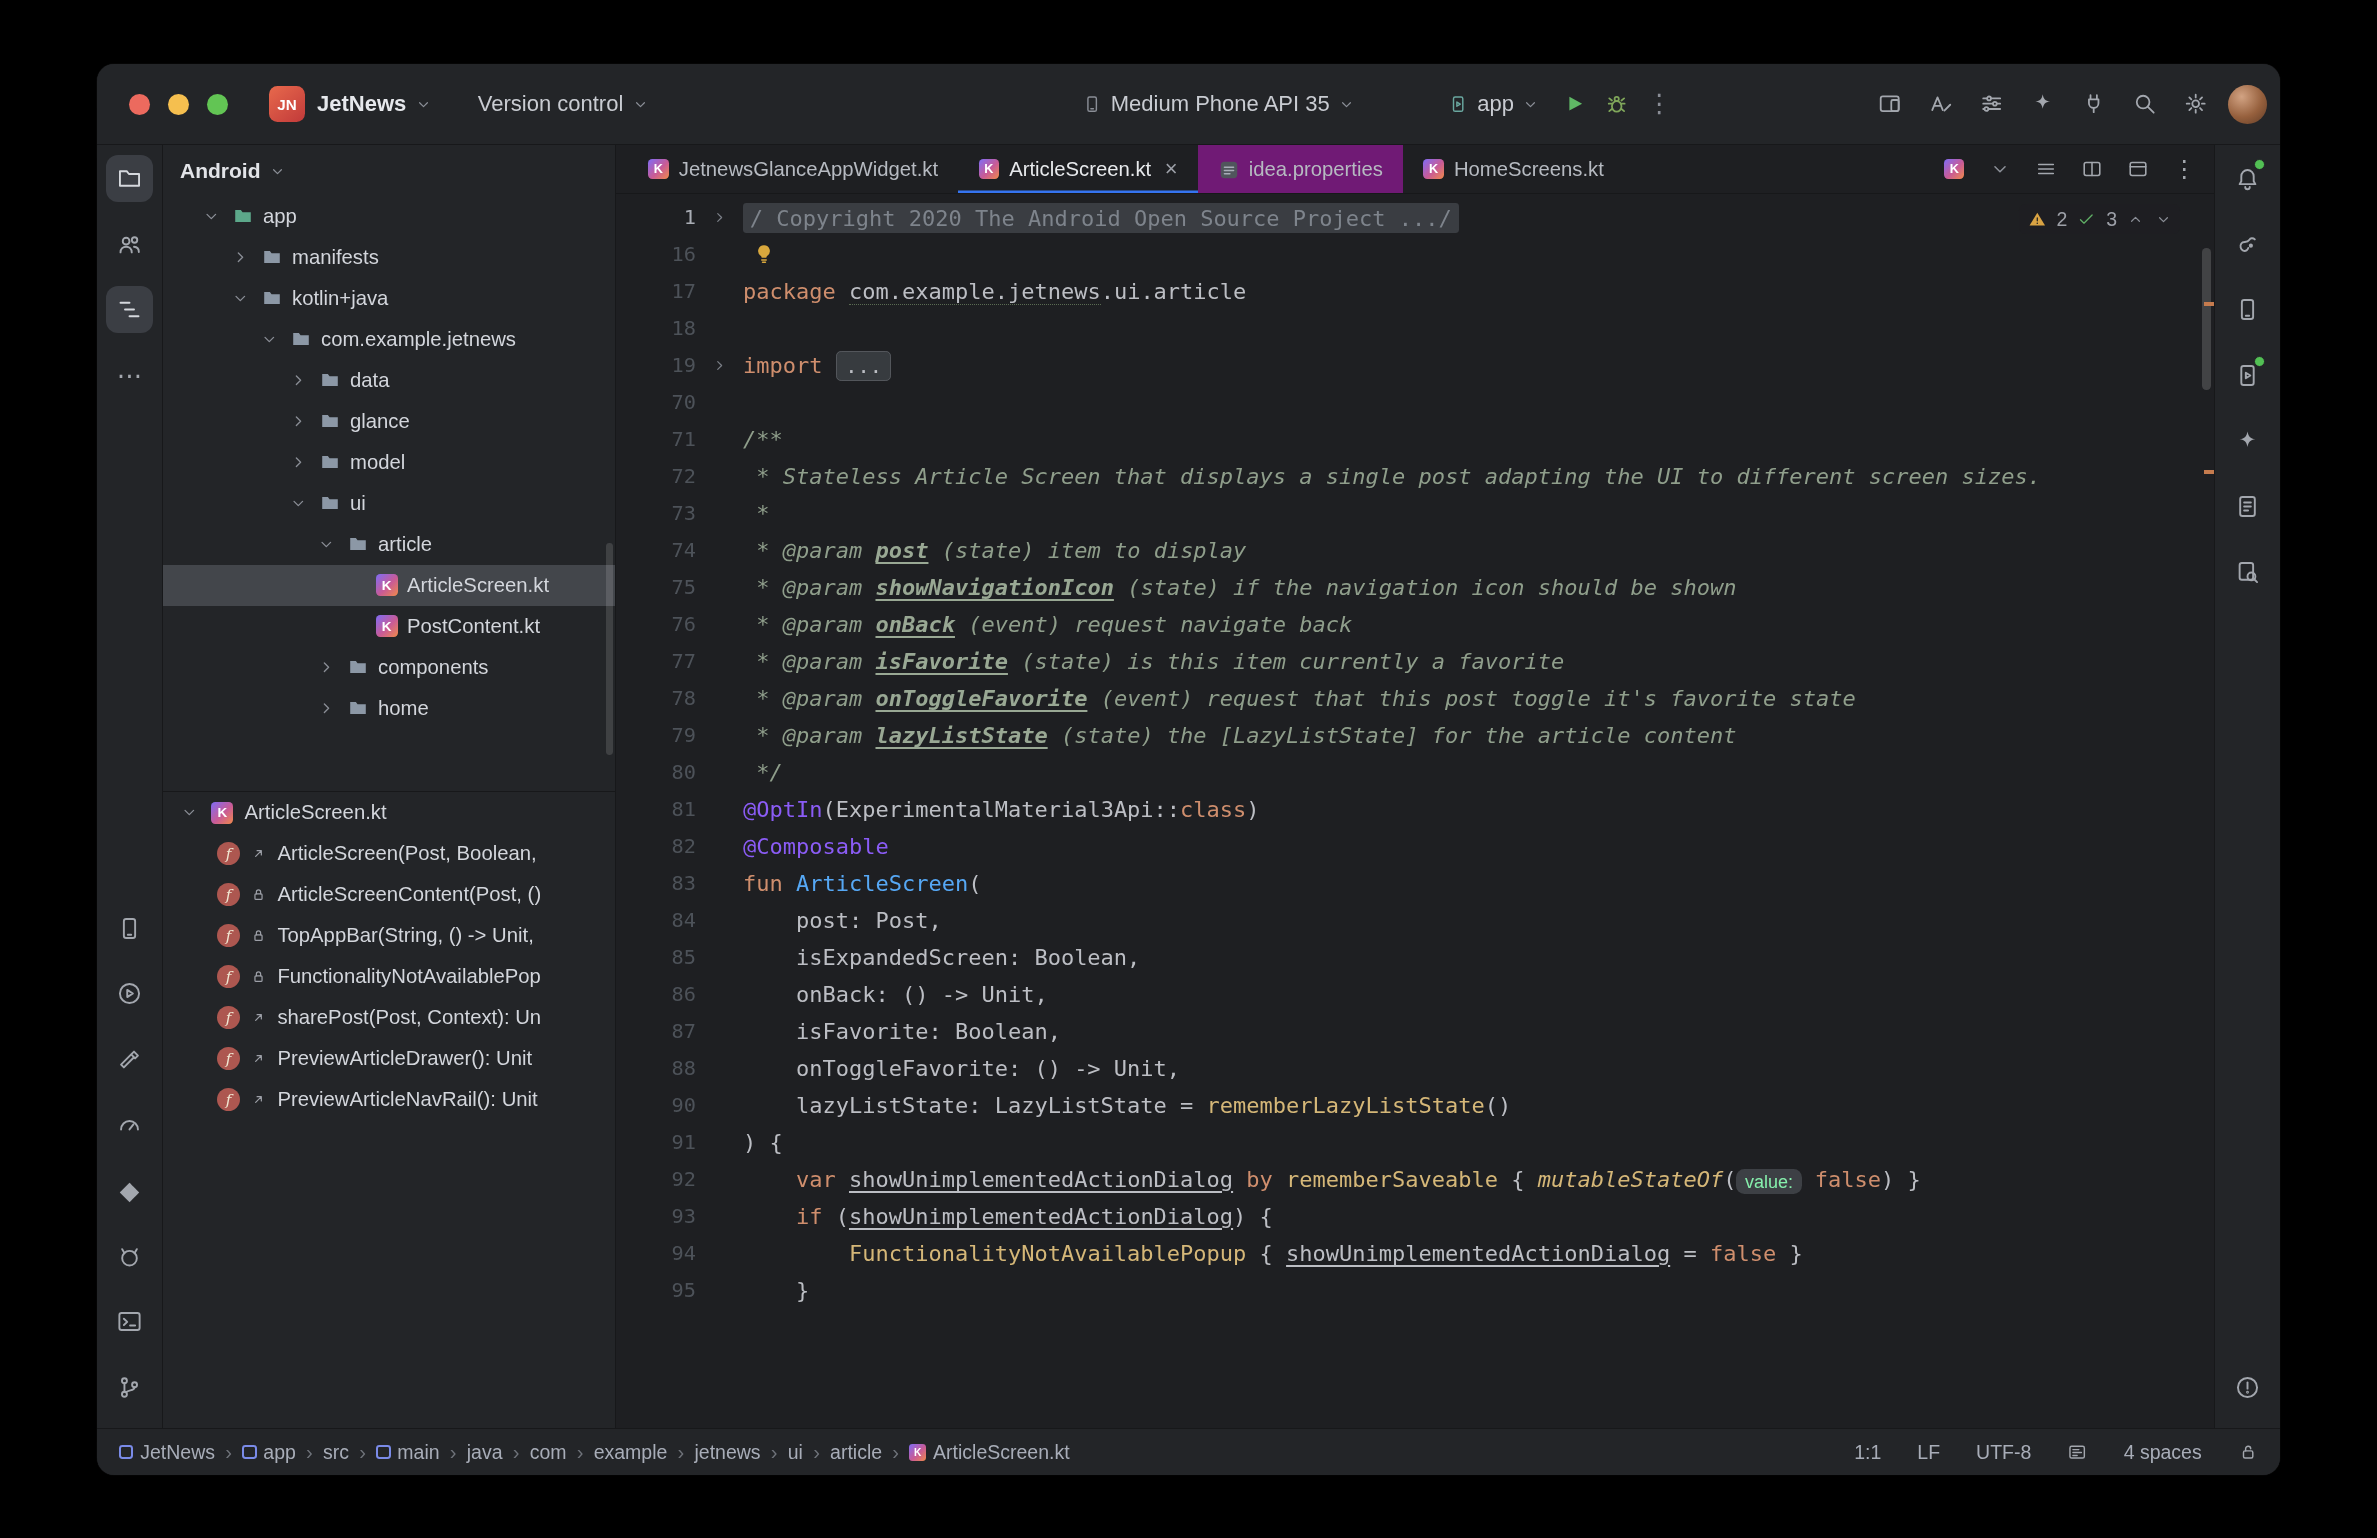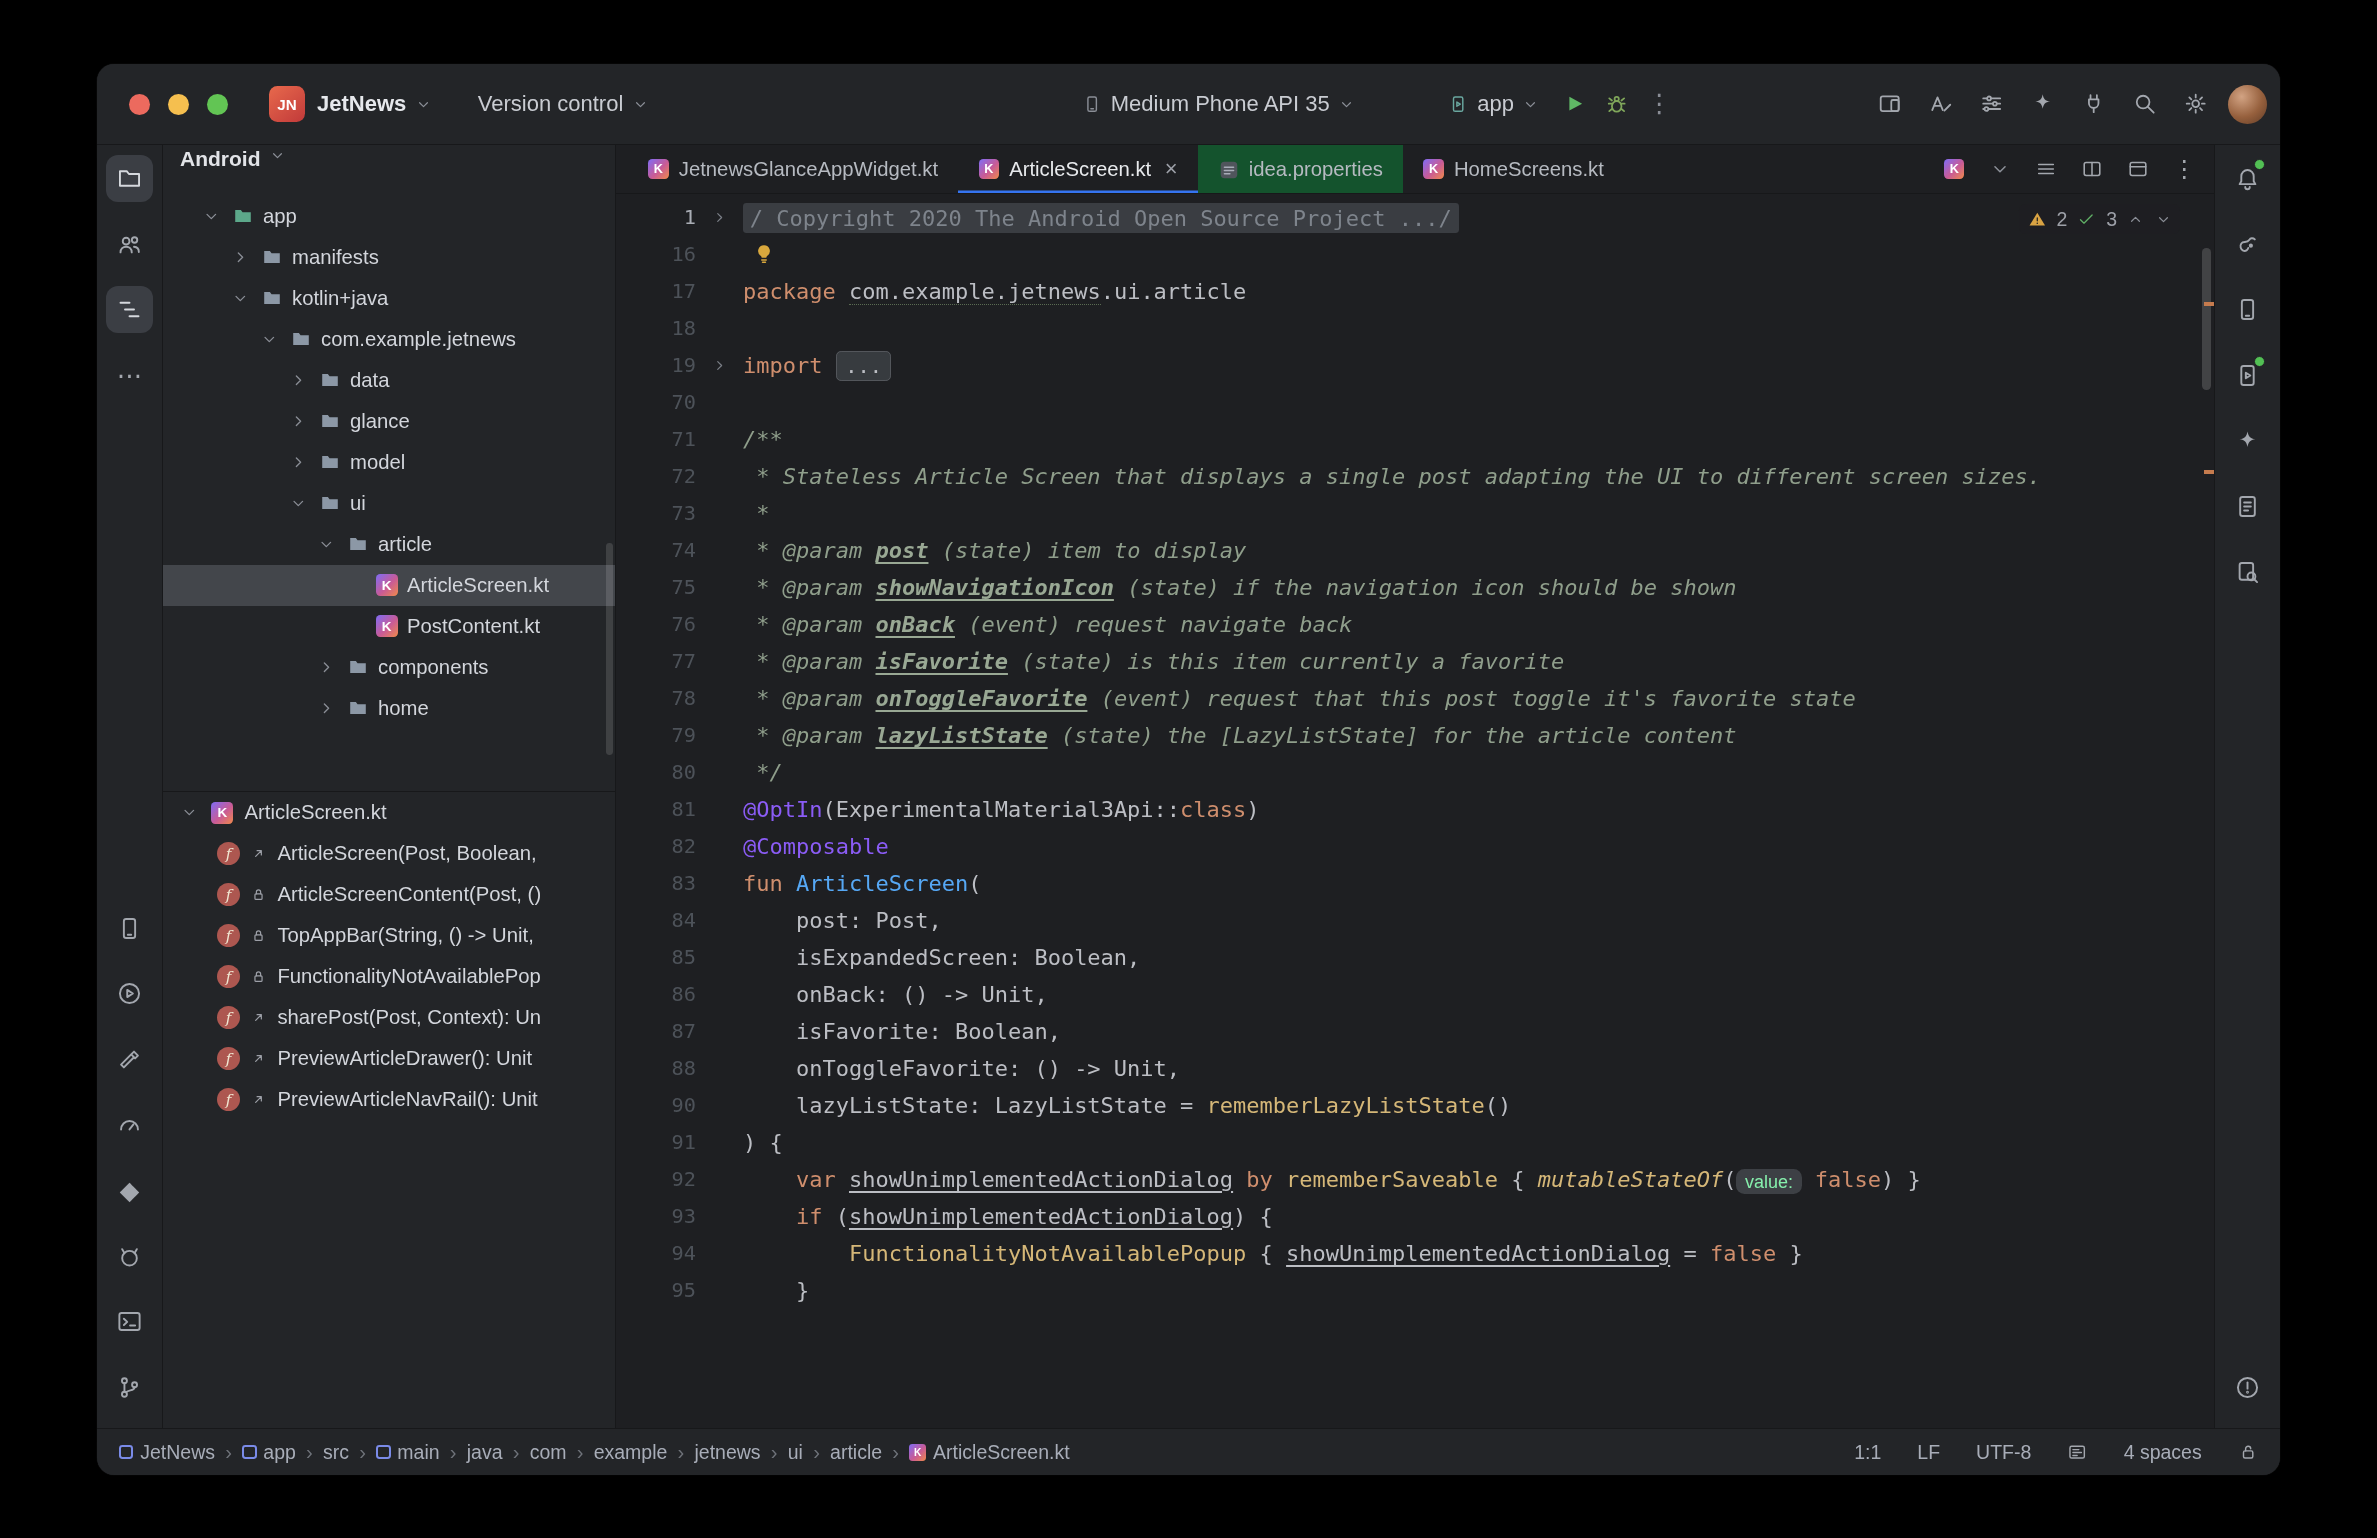--- a/index.html
+++ b/index.html
@@ -38,21 +38,21 @@
   .rstripe{border-left:0.8px solid #17181A}
   .sgroup{display:flex;flex-direction:column;gap:18.6px;align-items:center}
   .sgrow{flex:1}
   .sicon{width:47px;height:47px;border-radius:12px;display:grid;place-items:center;color:#A3A7AE;position:relative}
   .sicon svg{width:27px;height:27px}
   .sicon.active{background:#3B3E44;color:#D5D8DD}
   .sdot{position:absolute;top:4.2px;right:6px;width:11px;height:11px;border-radius:50%;background:#52C054;border:1.7px solid #232528}
   
   .project{width:453px;background:#232528;border-right:0.8px solid #17181A;display:flex;flex-direction:column;flex:none}
   .proj-top{height:646px;position:relative;overflow:hidden;flex:none}
-  .ptitle-row{display:flex;gap:9px;height:49px;padding:0 17px;margin-top:1.7px}
+  .ptitle-row{display:flex;align-items:center;gap:9px;height:49px;padding:0 17px;margin-top:1.7px}
   .ptitle{font-size:21px;font-weight:600;color:#E2E4E8}
   .trow{display:flex;align-items:center;height:41px;gap:8.5px;white-space:nowrap}
   .trow.sel{background:#43464B}
   .tchev{width:22px;height:22px;color:#8A8E96;flex:none;display:grid;place-items:center}
   .tchev svg{width:18.6px;height:18.6px}
   .ticon{width:24px;height:24px;flex:none;display:grid;place-items:center}
   .ticon svg{width:22px;height:22px}
   .tlabel{font-size:20.3px;color:#D3D6DC}
   .pscroll{position:absolute;right:2.5px;top:398px;width:6.8px;height:212px;border-radius:3.4px;background:rgba(255,255,255,.13)}
   .struct{flex:1;border-top:0.8px solid #17181A;overflow:hidden}
@@ -66,21 +66,21 @@
   .kbadge{display:inline-grid;place-items:center;background:linear-gradient(135deg,#7F6CF6 0%,#C95B96 55%,#F08A4B 100%);
     color:#fff;font-weight:700;font-family:"Liberation Sans",sans-serif;flex:none}
   .pbadge{display:inline-flex;width:22px;height:22px;flex:none}
   .pbadge svg{width:22px;height:22px}
   
   .editor{flex:1;display:flex;flex-direction:column;min-width:0;background:#1E1F22}
   .tabsbar{height:49px;display:flex;align-items:stretch;border-bottom:0.8px solid #17181A;background:#1E1F22;flex:none;padding-left:12px}
   #tabs{display:flex}
   .tab{display:flex;align-items:center;gap:10.2px;padding:0 20.3px;font-size:20.3px;color:#B6BAC1;position:relative}
   .tab.active{color:#E8EAED;box-shadow:inset 0 -2.5px 0 0 #3574F0}
-  .tab.shaded{background:#14532d}
+  .tab.shaded{background:#701a75}
   .tclose{font-size:22px;color:#9DA0A8;margin-left:3.4px}
   .tabs-right{margin-left:auto;display:flex;align-items:center;gap:17px;padding-right:15.2px;color:#A3A7AE}
   .tri{width:29px;height:29px;display:grid;place-items:center}
   .tri svg{width:22px;height:22px}
   .tri .tglyph{font-size:24px}
   .code{flex:1;position:relative;overflow:hidden;font-family:"DejaVu Sans Mono","Liberation Mono",monospace;padding-top:5.1px}
   .cl{display:flex;height:37px;line-height:37px}
   .ln{width:80px;text-align:right;font-size:20.3px;color:#4D5259;flex:none}
   .ln.cur{color:#A9ADB5}
   .lf{width:47px;display:flex;align-items:center;justify-content:center;color:#7A7E86;flex:none}

